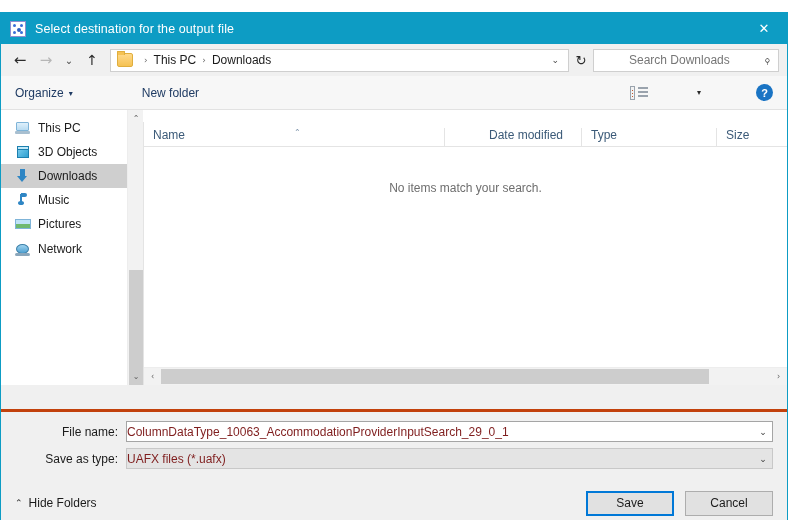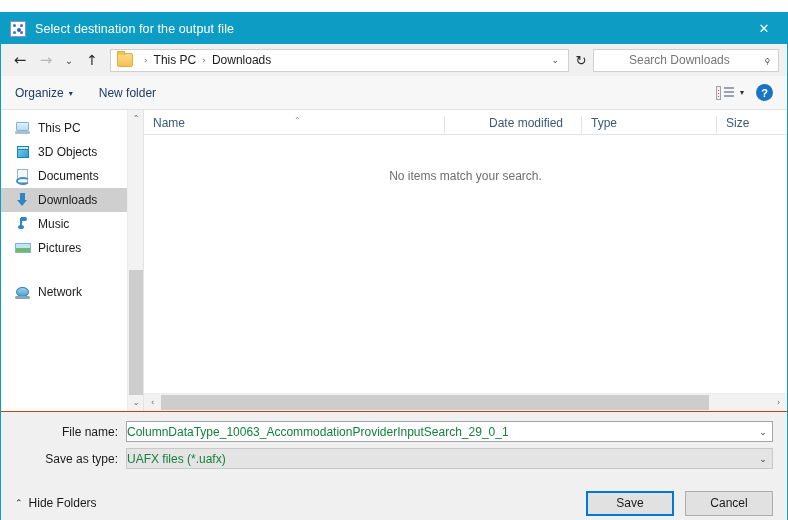--- a/index.html
+++ b/index.html
@@ -192,20 +192,21 @@
   
   .cmdbar {
     height: 34px;
     flex: 0 0 auto;
     display: flex;
     align-items: center;
     background: #f7f7f7;
     border-bottom: 1px solid #e2e2e2;
     padding: 0 8px 0 14px;
     box-sizing: border-box;
+    gap: 43px;
   }
   .cmd-item {
     font-size: 12px;
     color: #1f3b63;
     padding: 4px 10px 4px 0;
     white-space: nowrap;
     cursor: default;
   }
   .cmd-item .dd {
     font-size: 8px;
@@ -376,20 +377,21 @@
 
   
   .filelist {
     flex: 1 1 auto;
     position: relative;
     background: #ffffff;
     border-left: 1px solid #e4e4e4;
     display: flex;
     flex-direction: column;
     min-width: 0;
+    margin-top: 12px;
   }
   .col-header {
     height: 24px;
     flex: 0 0 auto;
     display: flex;
     align-items: flex-end;
     border-bottom: 1px solid #e4e4e4;
     position: relative;
     background: #ffffff;
   }
@@ -457,21 +459,22 @@
     width: 90%;
     background: #cdcdcd;
   }
 
   
   .formarea {
     flex: 0 0 auto;
     background: #f0f0f0;
     padding: 9px 14px 0 14px;
     box-sizing: border-box;
-    border-top: 1px solid #c2410c;
+    border-top: 3px solid #c2410c;
+    margin-top: 24px;
   }
   .frow {
     display: flex;
     align-items: center;
     margin-bottom: 6px;
   }
   .flabel {
     width: 103px;
     text-align: right;
     padding-right: 8px;
@@ -487,21 +490,21 @@
     background: #ffffff;
     display: flex;
     align-items: center;
     box-sizing: border-box;
     min-width: 0;
   }
   .fcontrol.readonly { background: #e4e4e4; border-color: #c8c8c8; }
   .fvalue {
     flex: 1 1 auto;
     font-size: 12px;
-    color: #15803d;
+    color: #7f1d1d;
     white-space: nowrap;
     overflow: hidden;
     text-overflow: clip;
   }
   .fcaret {
     width: 18px;
     text-align: center;
     font-size: 9px;
     color: #3a3a3a;
     font-family: "DejaVu Sans", sans-serif;
@@ -642,27 +645,20 @@
 
       <div class="side-item indent">
         <span class="side-ico ic-3d">
             <span class="cube"></span>
             <span class="top"></span>
           </span>
         <span>3D Objects</span>
       </div>
 
 
-      <div class="side-item indent">
-        <span class="side-ico ic-doc">
-            <span class="pg"></span>
-            <span class="sy"></span>
-          </span>
-        <span>Documents</span>
-      </div>
 
       <div class="side-item indent selected">
         <span class="side-ico ic-dl">
             <span class="arw"></span>
             <span class="hd"></span>
           </span>
         <span>Downloads</span>
       </div>
 
       <div class="side-item indent">
@@ -678,21 +674,21 @@
         <span class="side-ico ic-pic">
             <span class="fr"></span>
             <span class="sky"></span>
             <span class="hill"></span>
           </span>
         <span>Pictures</span>
       </div>
 
 
 
-      <div class="side-item" style="margin-top:20px;">
+      <div class="side-item" style="margin-top:1px;">
         <span class="side-ico ic-net">
             <span class="globe"></span>
             <span class="base"></span>
           </span>
         <span>Network</span>
       </div>
 
       <div class="side-scroll">
         <div class="arrow">⌃</div>
         <div class="thumb" style="top:160px; height:125px;"></div>

